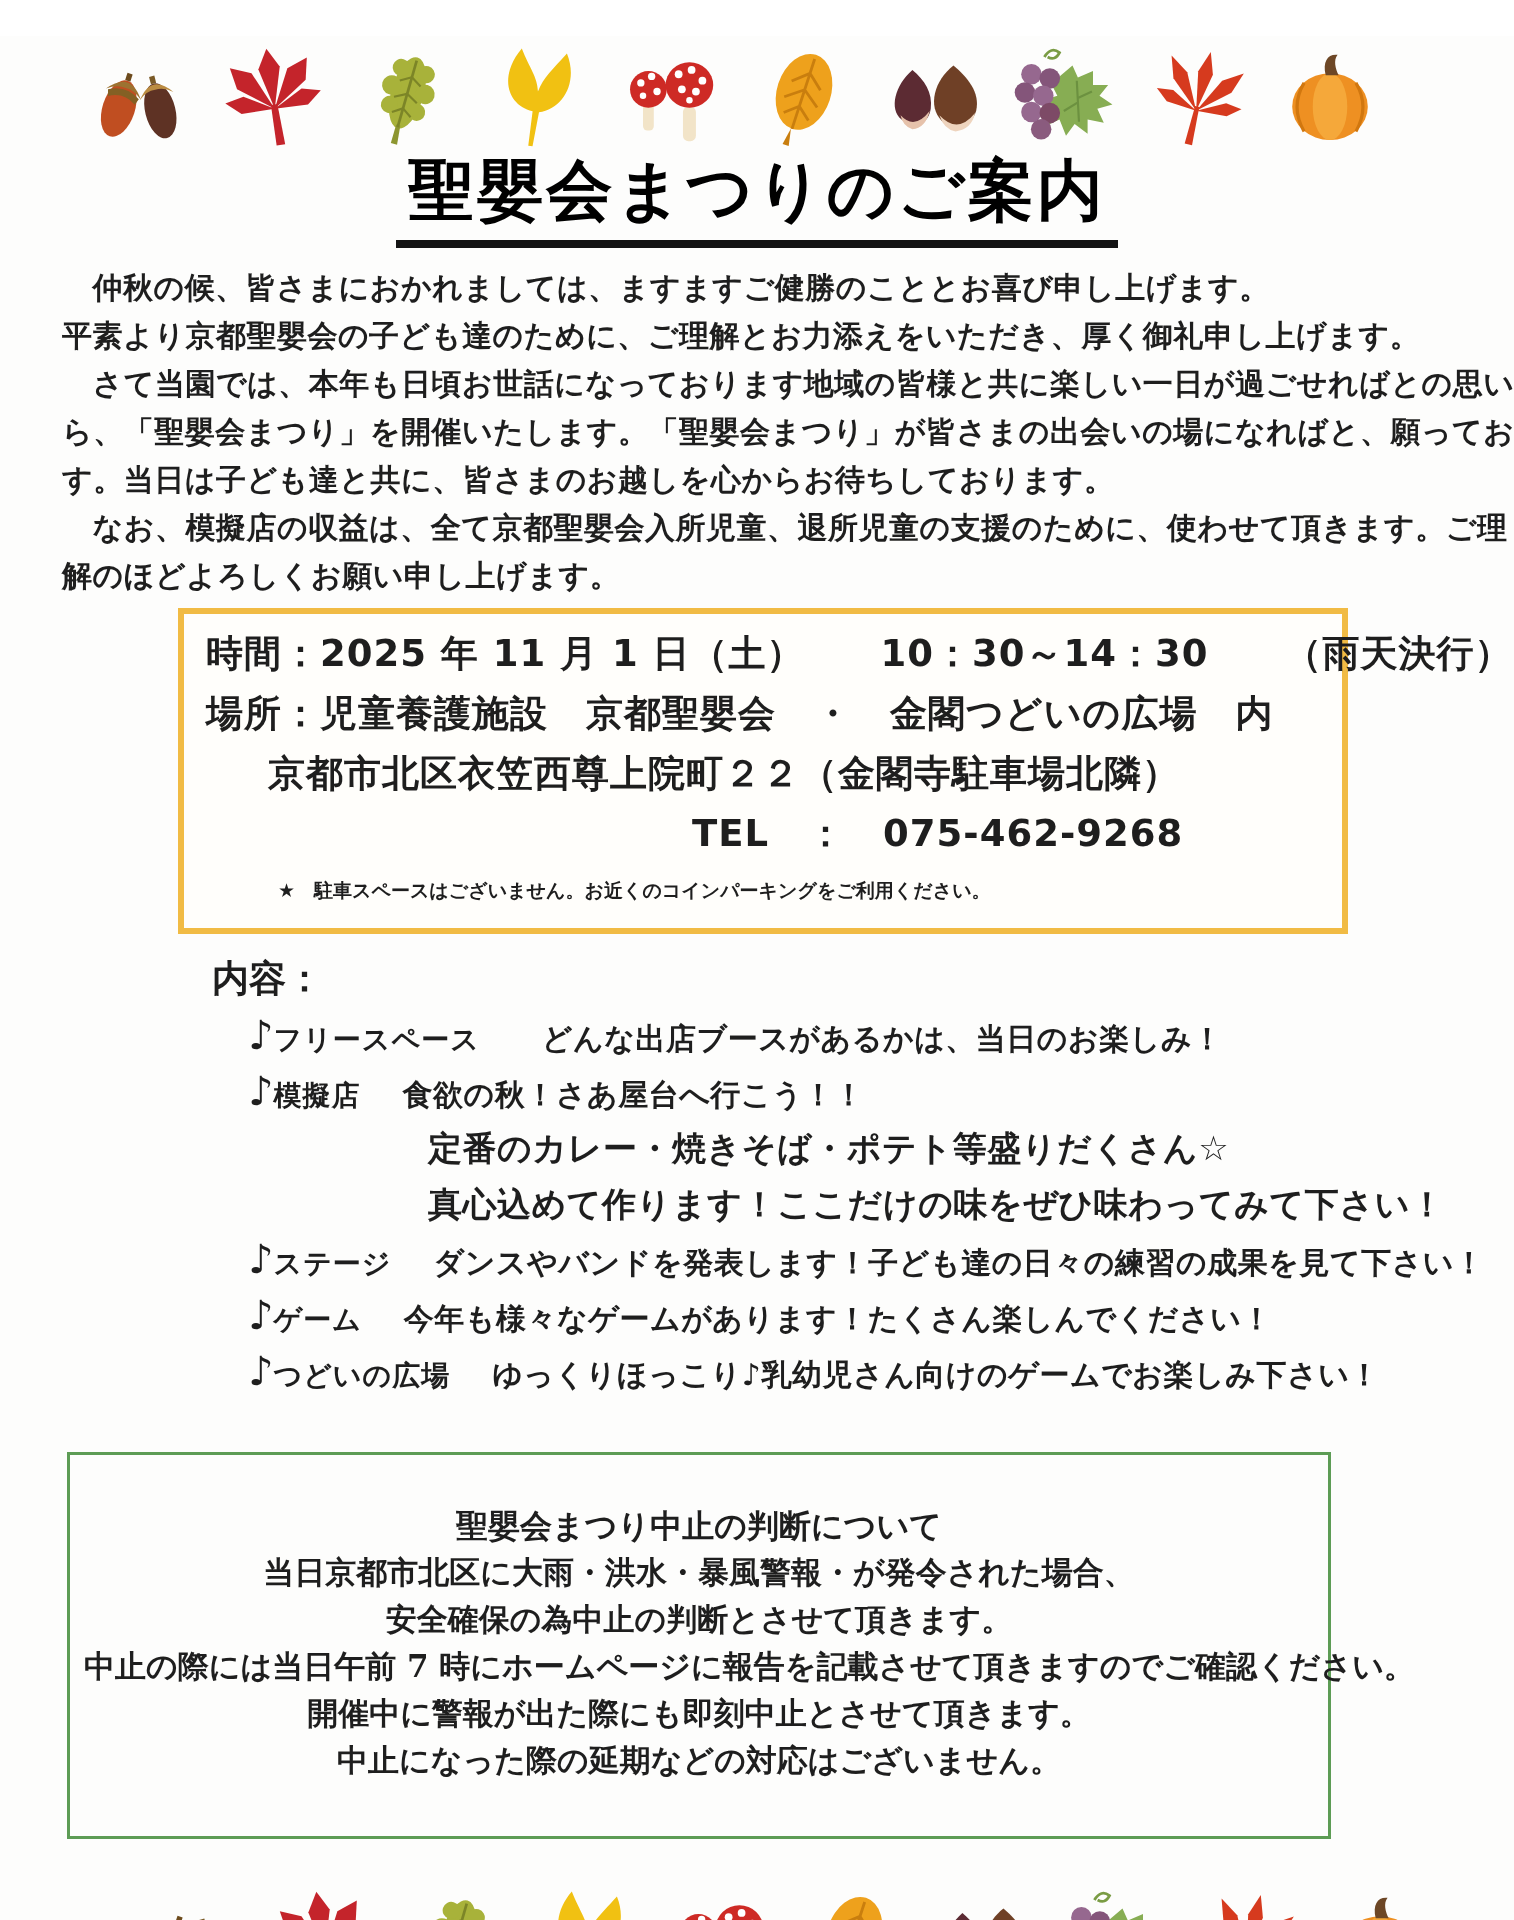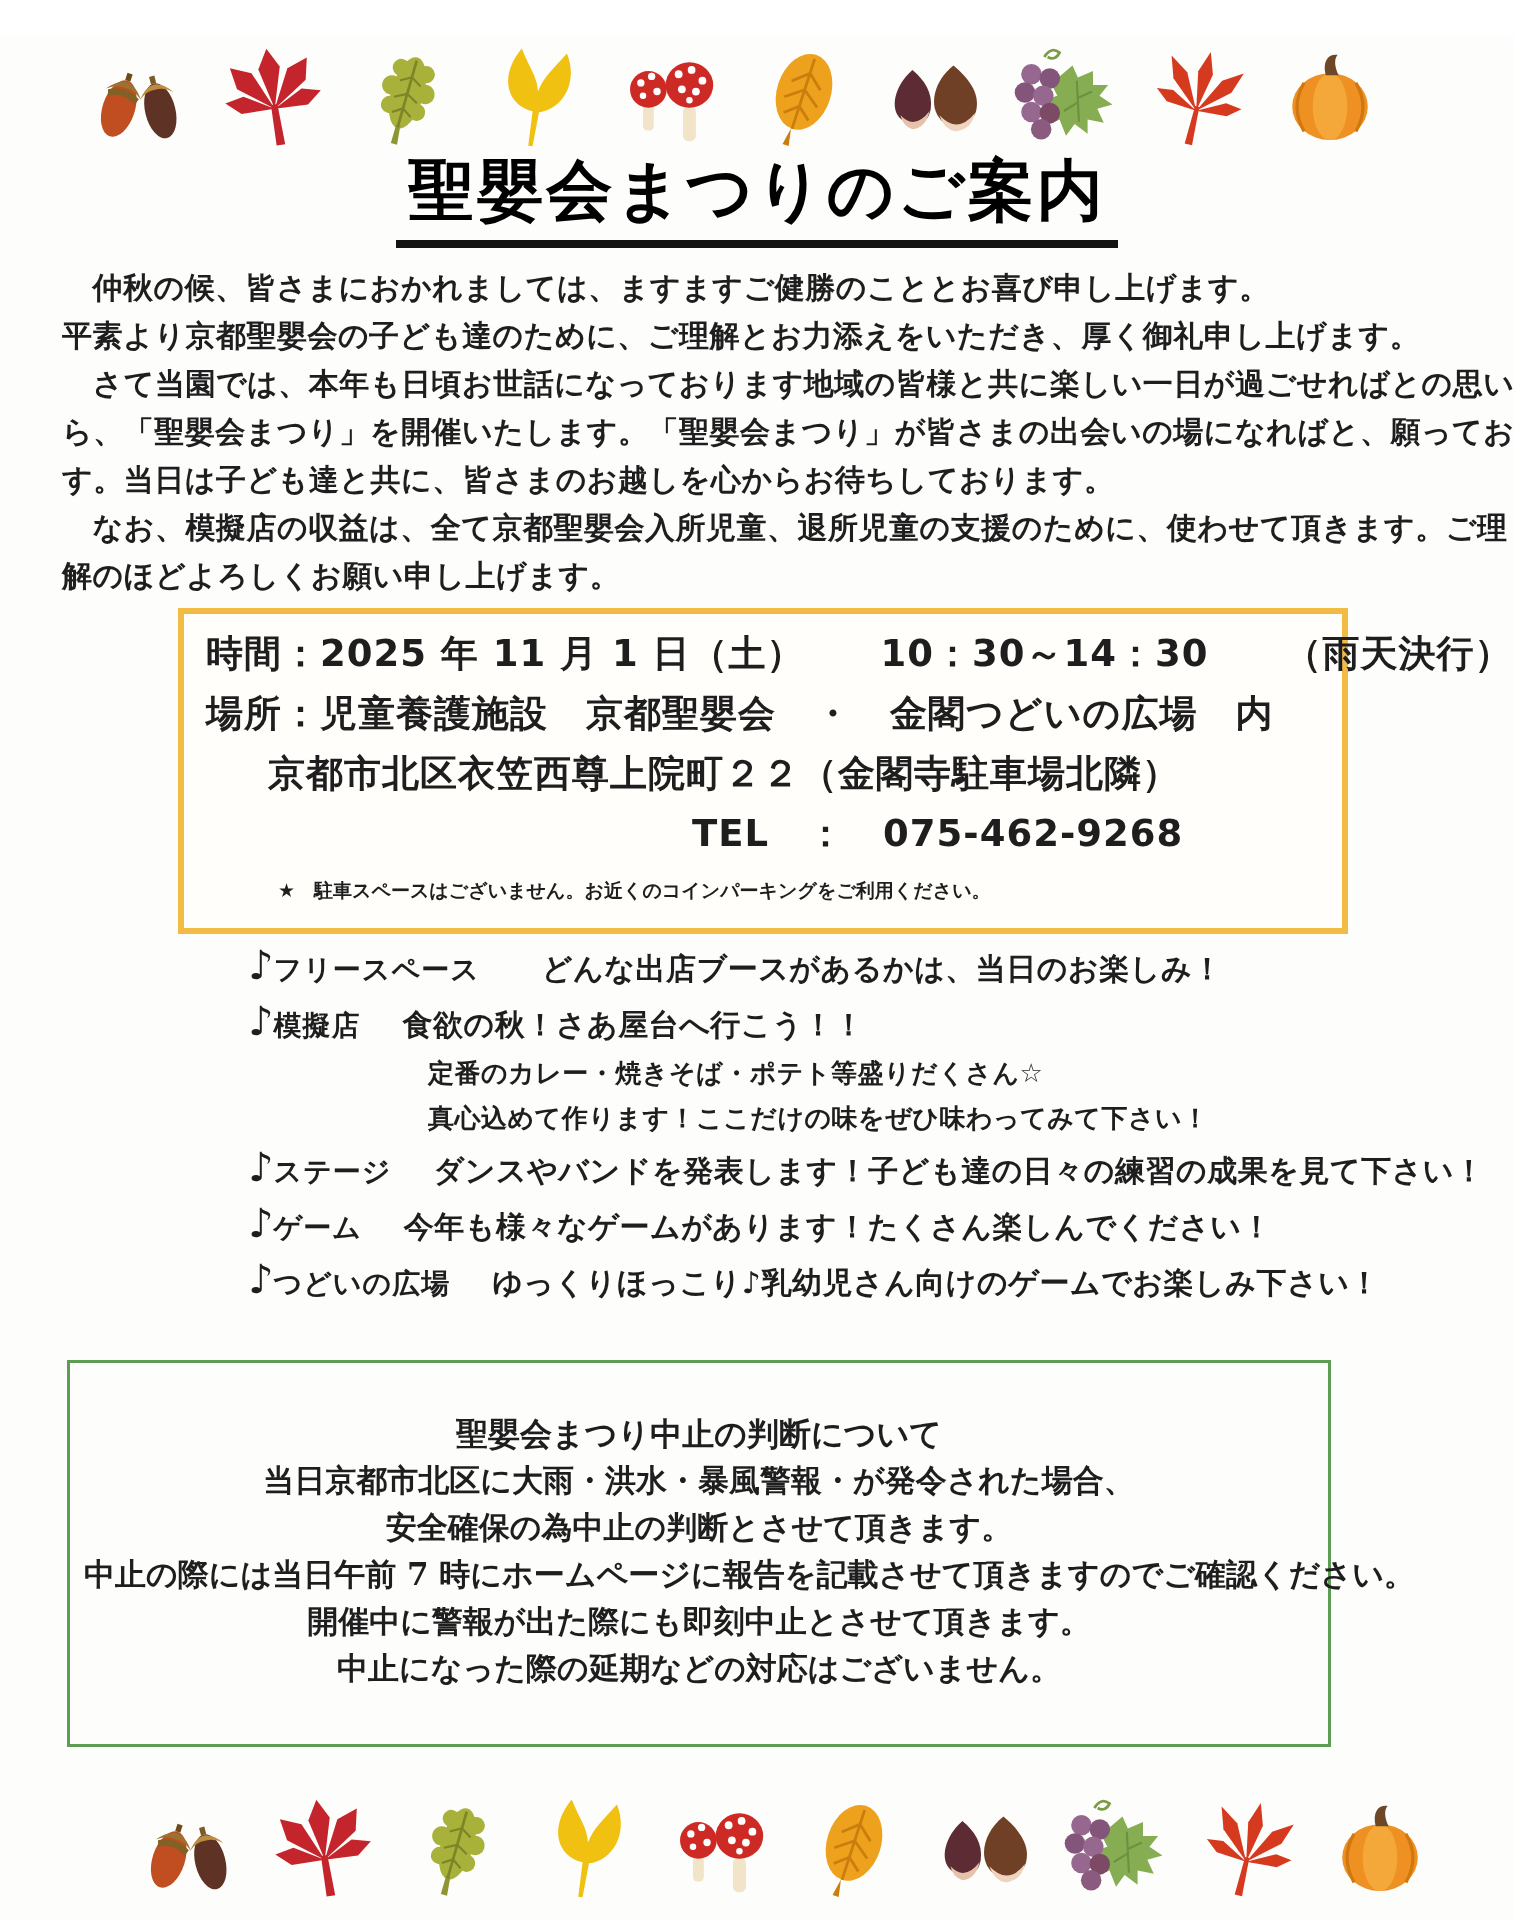--- a/index.html
+++ b/index.html
@@ -39,21 +39,21 @@
   .info-box .note { font-size:19px; font-weight:bold; line-height:52px; padding-left:72px; white-space:nowrap; }
 
   
   .contents-heading { margin:20px 0 0 212px; font-size:37px; font-weight:bold; }
   .items { margin:8px 0 0 248px; }
   .item { margin-top:8px; white-space:nowrap; }
   .item .bullet { font-size:40px; font-weight:bold; }
   .item .label { font-size:28px; font-weight:bold; letter-spacing:1px; }
   .item .desc { font-size:30px; font-weight:bold; margin-left:42px; letter-spacing:0.5px; }
   .item.wide-gap .desc { margin-left:62px; }
-  .sub-line { margin:10px 0 0 180px; font-size:26px; font-weight:bold; white-space:nowrap; letter-spacing:0.5px; }
+  .sub-line { margin:10px 0 0 180px; font-size:34px; font-weight:bold; white-space:nowrap; letter-spacing:0.5px; }
 
   
   .cancel-box {
     margin-left:67px; margin-top:56px; width:1264px;
     border:3px solid #5d9c55; padding:48px 14px 52px; text-align:center;
     font-family:"DejaVu Serif","Liberation Serif",serif;
   }
   .cancel-box .c-heading { font-size:32px; font-weight:bold; line-height:46px; }
   .cancel-box .c-line { font-size:31px; font-weight:bold; line-height:47px; white-space:nowrap; }
 </style>
@@ -221,20 +221,21 @@
   </div>
 
   <div class="info-box">
     <div class="line">時間：2025 年 11 月 1 日（土）　　10：30～14：30　　（雨天決行）</div>
     <div class="line">場所：児童養護施設　京都聖嬰会　・　金閣つどいの広場　内</div>
     <div class="line addr">京都市北区衣笠西尊上院町２２（金閣寺駐車場北隣）</div>
     <div class="line tel">TEL　：　075-462-9268</div>
     <div class="note">★　駐車スペースはございません。お近くのコインパーキングをご利用ください。</div>
   </div>
 
+  <div class="contents-heading">内容：</div>
 
   <div class="items">
     <div class="item wide-gap">
       <span class="bullet">♪</span><span class="label">フリースペース</span><span class="desc">どんな出店ブースがあるかは、当日のお楽しみ！</span>
     </div>
     <div class="item">
       <span class="bullet">♪</span><span class="label">模擬店</span><span class="desc">食欲の秋！さあ屋台へ行こう！！</span>
     </div>
     <div class="sub-line">定番のカレー・焼きそば・ポテト等盛りだくさん☆</div>
     <div class="sub-line">真心込めて作ります！ここだけの味をぜひ味わってみて下さい！</div>

